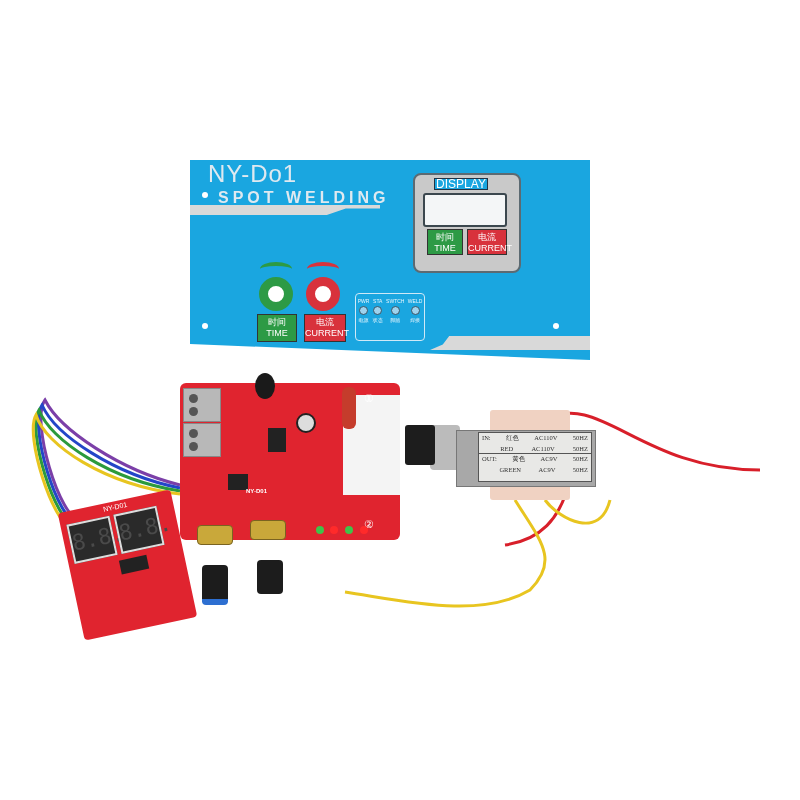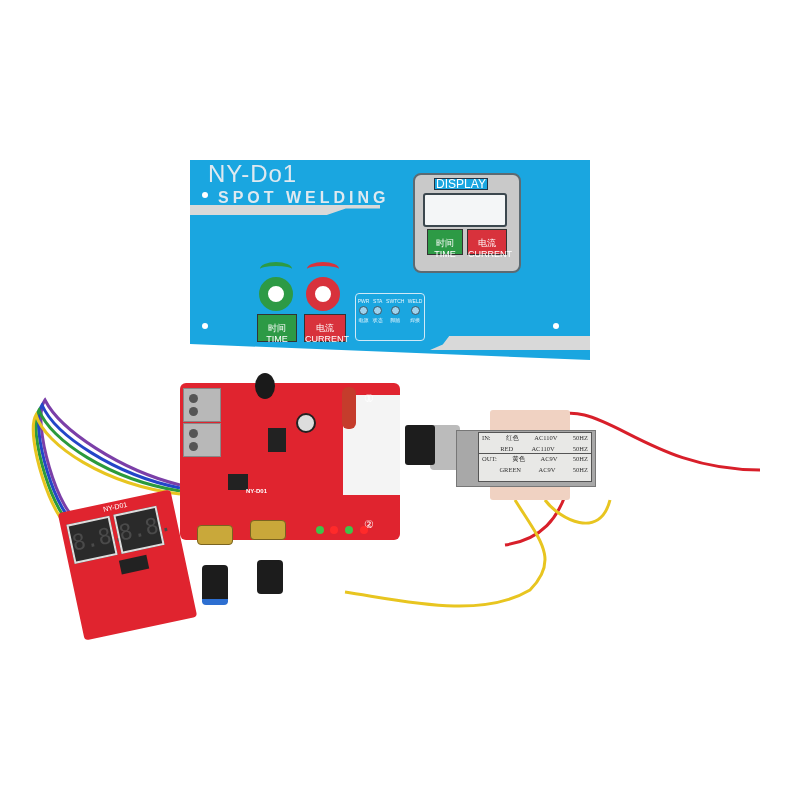--- a/index.html
+++ b/index.html
@@ -12,21 +12,21 @@
   .panel-sub{left:218px;top:189px;font-size:16px;color:#dfe9f0;font-weight:bold;letter-spacing:4px;}
   .stripe1{left:190px;top:205px;width:190px;height:10px;background:#d9d9d9;
            clip-path:polygon(0 0,100% 0,100% 35%,82% 35%,72% 100%,0 100%);}
   .stripe2{left:430px;top:336px;width:160px;height:14px;background:#d9d9d9;
            clip-path:polygon(12% 0,100% 0,100% 100%,0 100%,8% 60%);}
   .hole{width:6px;height:6px;border-radius:50%;background:#fff;}
   .disp-frame{left:413px;top:173px;width:104px;height:96px;background:#c9c9c9;border:2px solid #5c6a72;border-radius:8px;}
   .disp-label{left:434px;top:178px;width:52px;height:10px;background:#1aa6e0;border:1px solid #234;
               color:#fff;font-size:12px;text-align:center;line-height:10px;}
   .disp-window{left:423px;top:193px;width:80px;height:30px;background:#f4f6f7;border:2px solid #3b474e;border-radius:3px;}
-  .btn-lbl{color:#fff;font-size:9px;text-align:center;line-height:11px;padding-top:8px;box-sizing:border-box;border:1px solid #333;}
+  .btn-lbl{color:#fff;font-size:9px;text-align:center;line-height:11px;padding-top:2px;box-sizing:border-box;border:1px solid #333;}
   .green{background:#2d9a45;}
   .red{background:#d8323c;}
   .ring{width:34px;height:34px;border-radius:50%;box-sizing:border-box;border:9px solid;background:#fff;}
   .arc{width:32px;height:10px;border-top:4px solid;border-radius:50% 50% 0 0;}
   .led-box{left:355px;top:293px;width:68px;height:46px;border:1px solid #cfe9f7;border-radius:4px;}
   .led-tag{font-size:5px;color:#e9f6fd;}
   .led{width:7px;height:7px;border-radius:50%;border:1px solid #3a5566;background:#9fd3ee;}
   
   .pcb{left:180px;top:383px;width:220px;height:157px;background:#e0242f;border-radius:6px;}
   .pcb-cut{left:343px;top:395px;width:57px;height:100px;background:#f4f4f4;}

